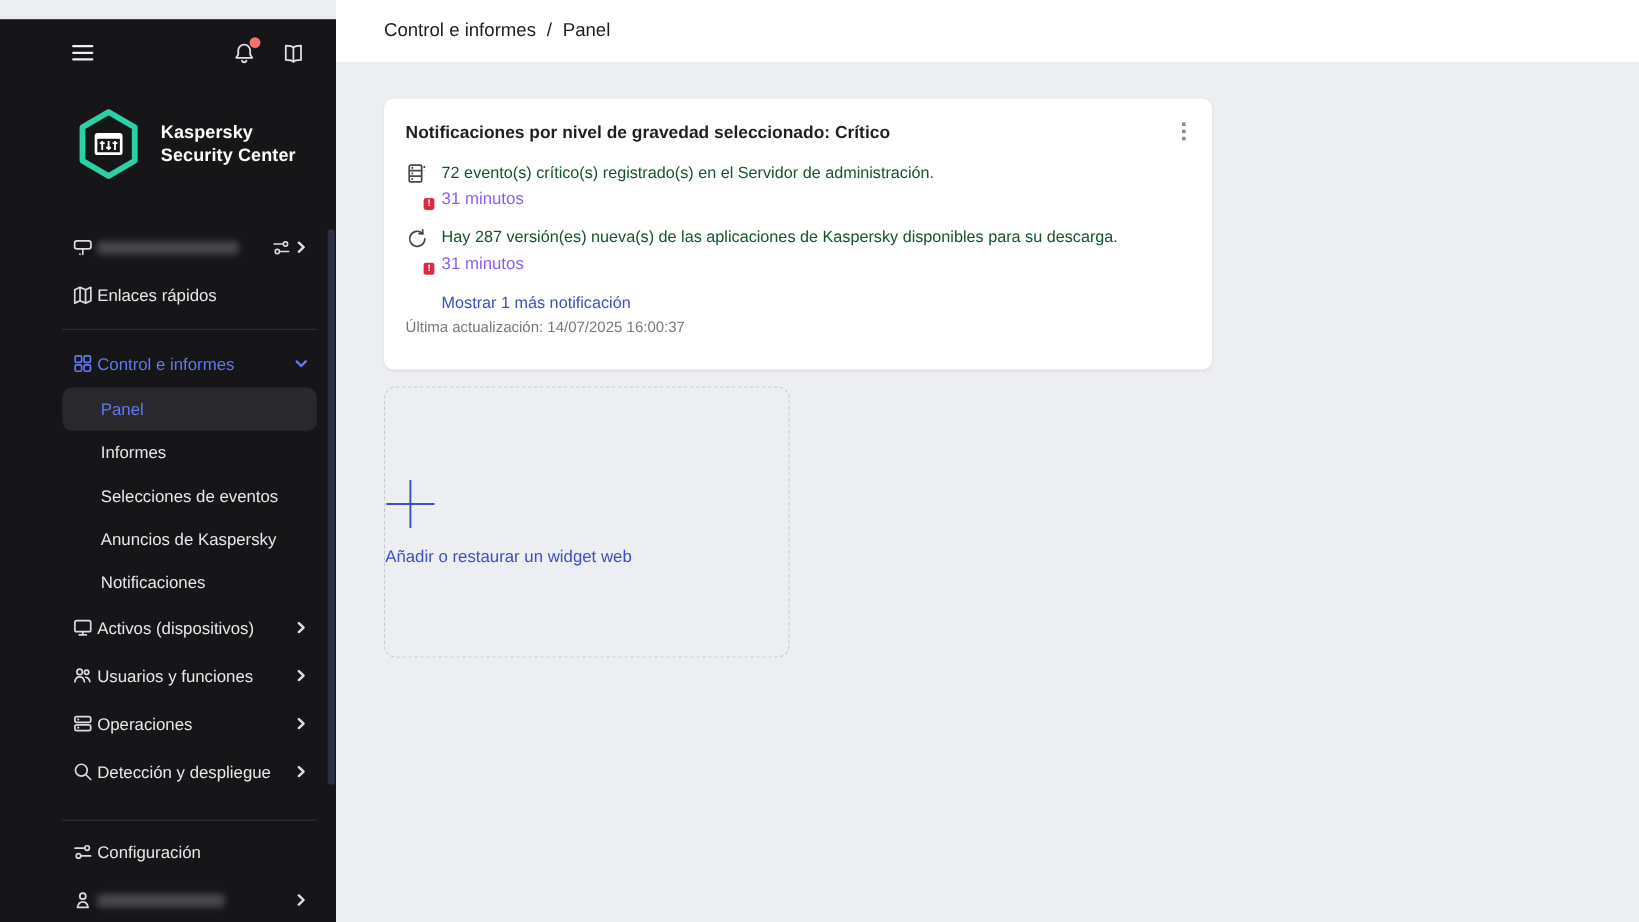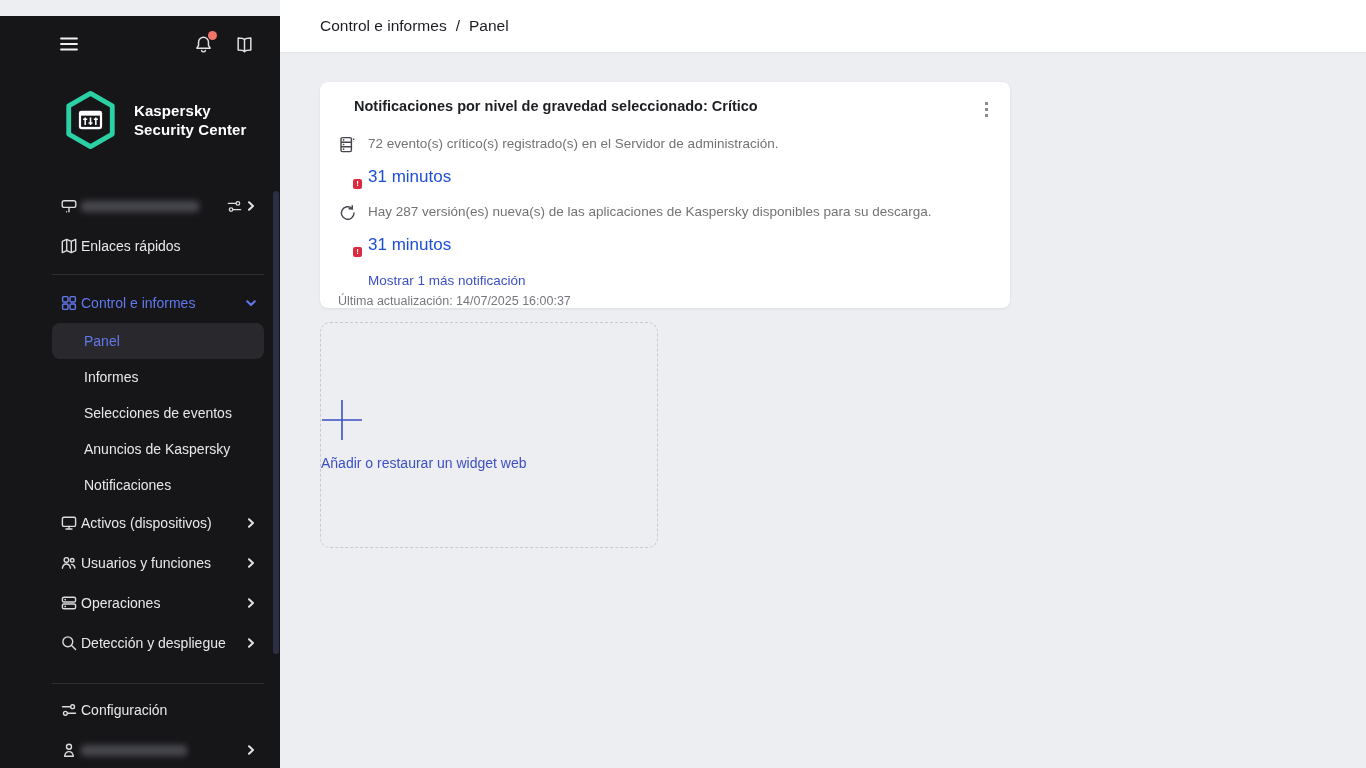--- a/index.html
+++ b/index.html
@@ -40,31 +40,31 @@
   
   .topbar { position:absolute; left:280px; top:0; width:1086px; height:53px; background:#fff;
     border-bottom:1px solid #e4e5e9; display:flex; align-items:center; padding-left:40px;
     font-size:15.5px; color:#1c1d22; font-weight:500; }
   .crumb-sep { margin:0 9px; color:#1c1d22; }
   .crumb-parent { cursor:pointer; }
 
   
   .card { position:absolute; left:320px; top:82px; width:690px; height:226px; background:#fff;
     border-radius:8px; box-shadow:0 1px 3px rgba(25,25,35,.08); padding:16px 18px; }
-  .card-head { display:flex; align-items:flex-start;margin-left:16px; }
+  .card-head { display:flex; align-items:flex-end; }
   .card-title { font-size:14.5px; font-weight:bold; color:#1e1f24; flex:1; }
   .kebab { display:flex; flex-direction:column; gap:3px; padding:2px 4px; cursor:pointer; margin-top:2px; }
   .kebab span { width:3px; height:3px; background:#8b8b92; display:block; }
   .note-row { display:flex; gap:10px; margin-top:16px; }
   .note-icon { position:relative; width:20px; flex:0 0 20px; color:#44454d; }
   .note-badge { position:absolute; right:-4px; bottom:-2px; width:9px; height:10px;
     background:#dc2a41; border-radius:2px; color:#fff; font-size:8px; font-weight:bold;
     line-height:10px; text-align:center; }
-  .note-link { font-size:13.5px; color:#737373; cursor:pointer; line-height:17px; }
-  .note-time { font-size:17px; color:#1d4ed8; margin-top:15px; }
+  .note-link { font-size:13.5px; color:#14532d; cursor:pointer; line-height:17px; }
+  .note-time { font-size:14px; color:#8b5cf6; margin-top:5px; }
   .show-more { margin:18px 0 0 30px; font-size:13.5px; color:#3d4fc4; cursor:pointer; }
   .last-update { margin-top:6px; font-size:12.5px; color:#77777f; }
 
   
   .widget-ph { position:absolute; left:320px; top:322px; width:338px; height:226px;
     border:1px dashed #c6c8d2; border-radius:10px; display:flex; flex-direction:column;
     align-items:flex-start; justify-content:center; cursor:pointer; }
   .plus-wrap { color:#3d4fc4; margin-bottom:14px; }
   .widget-label { font-size:14px; color:#3d4fc4; }
 

